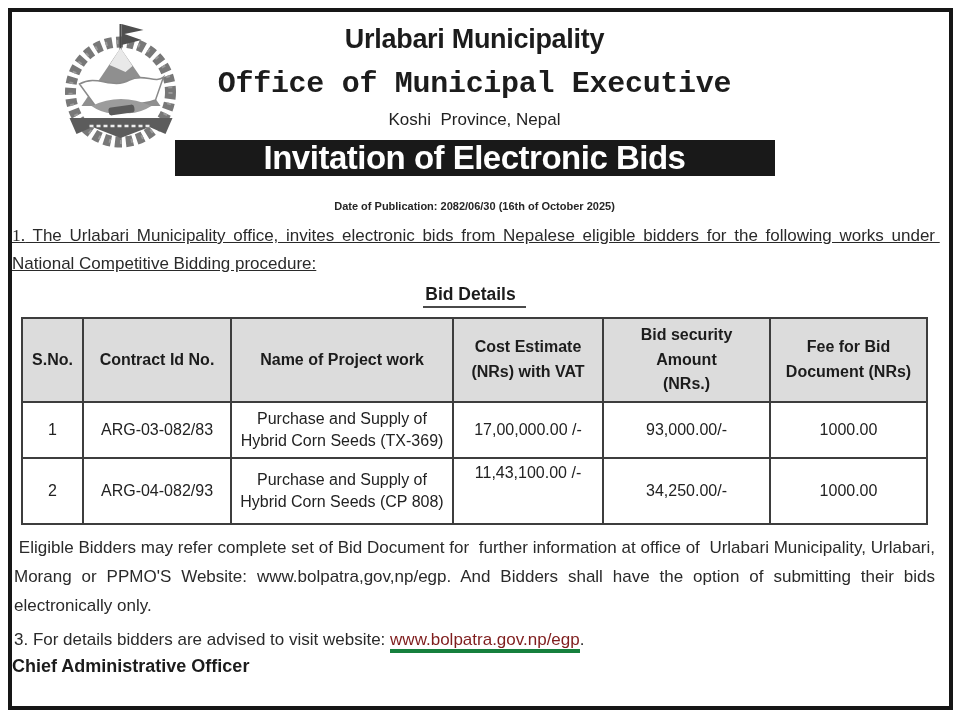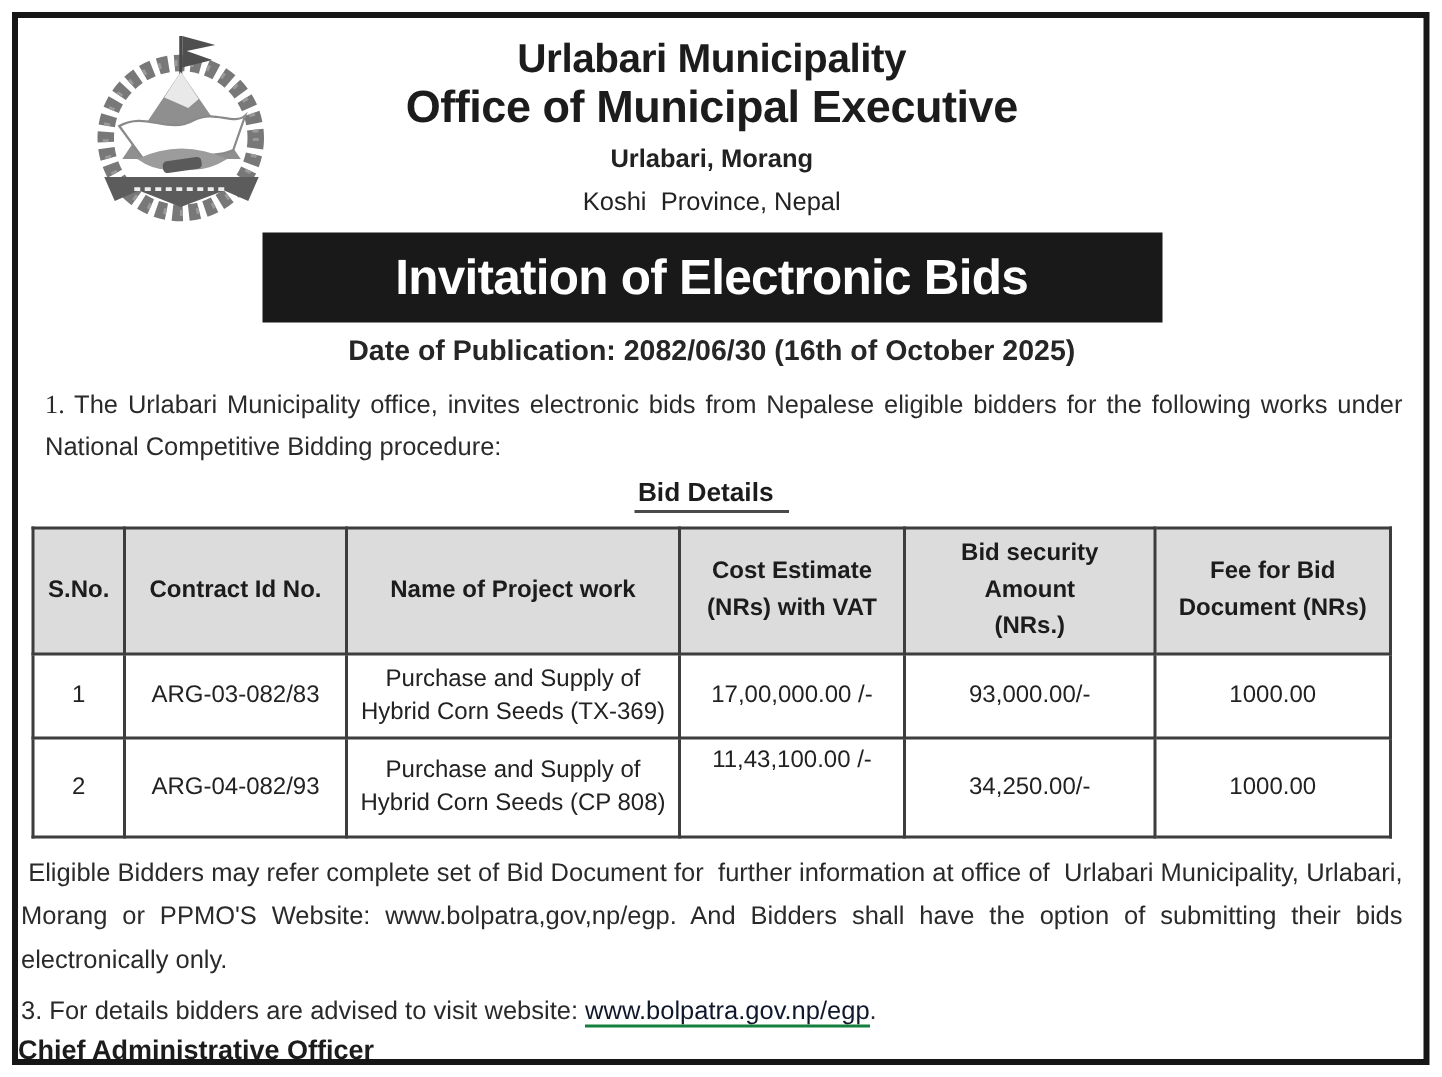--- a/index.html
+++ b/index.html
@@ -7,51 +7,51 @@
     width:961px; height:718px; background:#ffffff; position:relative;
     font-family:"Liberation Sans", sans-serif; color:#222222; overflow:hidden;
   }
   .page {
     position:absolute; inset:8px; border:4px solid #161616; background:#fff;
     box-sizing:border-box; padding:4px 12px 0 0;
   }
   .header { position:relative; text-align:center; }
   .logo { position:absolute; left:40px; top:4px; width:138px; height:130px; }
   .org-name   { font-size:27px; font-weight:bold; color:#1c1c1c; padding-top:8px; letter-spacing:-0.3px; }
-  .office-name{ font-size:30px; font-weight:bold; color:#1c1c1c; margin-top:0; letter-spacing:-0.3px; }
+  .office-name{ font-size:30px; font-weight:bold; color:#1c1c1c; margin-top:12px; letter-spacing:-0.3px;font-family:Liberation Mono, monospace; }
   .addr1 { font-size:17px; font-weight:bold; margin-top:7px; }
   .addr2 { font-size:17px; font-weight:normal; margin-top:9px; white-space:pre-wrap; }
   .banner {
-    margin:10px auto 0 auto; width:600px; height:60px; background:#191919;
+    margin:10px auto 0 auto; width:600px; height:36px; background:#191919;
     color:#ffffff; font-size:33px; font-weight:bold; letter-spacing:-0.5px;
     display:flex; align-items:center; justify-content:center;
   }
-  .pub-date { text-align:center; font-weight:bold; font-size:19px; margin-top:9px; color:#262626; }
-  .para { font-size:17px; line-height:1.62; margin:9px 2px 0 18px; text-align:justify; white-space:pre-wrap; color:#2a2a2a; }
+  .pub-date { text-align:center; font-weight:bold; font-size:11px; margin-top:24px; color:#262626; }
+  .para { font-size:17px; line-height:1.62; margin:9px 2px 0 0; text-align:justify; white-space:pre-wrap; color:#2a2a2a;text-decoration:underline; }
   .serif-num { font-family:"Liberation Serif", serif; font-size:17.5px; }
   .bid-heading-wrap { text-align:center; margin-top:7px; }
   .bid-heading {
     display:inline-block; font-weight:bold; font-size:17.5px; color:#1c1c1c;
     border-bottom:2px solid #4a4a4a; padding:0 10px 1px 2px;
   }
   table.bid-table {
     border-collapse:collapse; margin:9px auto 0 auto; width:905px; table-layout:fixed;
   }
   .bid-table th, .bid-table td {
     border:2px solid #3d3d3d; text-align:center; vertical-align:middle;
     white-space:pre-line; padding:2px 4px; box-sizing:border-box;
   }
   .bid-table th { background:#dcdcdc; height:84px; font-size:16px; color:#1c1c1c; line-height:1.55; }
   .bid-table td { font-size:16px; color:#222; line-height:1.4; }
   .row-1 td { height:56px; }
   .row-2 td { height:66px; }
   td.v-top { vertical-align:top; padding-top:3px; }
   .notes-para { font-size:17px; line-height:1.7; margin:9px 2px 0 2px; text-align:justify; white-space:pre-wrap; color:#2a2a2a; }
   .visit-para { font-size:17px; margin:9px 2px 0 2px; white-space:pre-wrap; color:#2a2a2a; }
-  .site-link { color:#0f172a; text-decoration:none; border-bottom:2px solid #15803d; cursor:pointer; }
+  .site-link { color:#7f1d1d; text-decoration:none; border-bottom:4px solid #15803d; cursor:pointer; }
   .signature { text-align:left; font-weight:bold; font-size:18px; color:#1c1c1c; margin-top:6px; padding-right:6px; }
 </style>
 </head>
 <body>
 
 <div class="page">
 
   <div class="header">
     <svg class="logo" viewBox="0 0 135 130" xmlns="http://www.w3.org/2000/svg">
 
@@ -67,21 +67,20 @@
       <path d="M26 64 C44 54 58 70 76 60 C90 53 102 64 110 57 L102 80 C84 88 62 78 42 86 Z" fill="#ffffff" stroke="#8a8a8a" stroke-width="1.5"></path>
 
       <path d="M38 86 Q67 72 98 86 Q82 96 67 92 Q52 96 38 86" fill="#9c9c9c"></path>
       <rect x="55" y="86" width="26" height="8" rx="3" fill="#5a5a5a" transform="rotate(-8 68 90)"></rect>
 
       <path d="M16 98 L119 98 L112 114 L96 107 L67 118 L39 107 L23 114 Z" fill="#5c5c5c"></path>
       <line x1="36" y1="106" x2="99" y2="106" stroke="#eeeeee" stroke-width="2.5" stroke-dasharray="4 3"></line>
     </svg>
     <div class="org-name">Urlabari Municipality</div>
     <div class="office-name">Office of Municipal Executive</div>
-    <div class="addr1">Urlabari, Morang</div>
     <div class="addr2">Koshi  Province, Nepal</div>
     <div class="banner">Invitation of Electronic Bids</div>
     <div class="pub-date">Date of Publication: 2082/06/30 (16th of October 2025)</div>
   </div>
 
   <div class="para"><span class="serif-num">1.</span><span> The Urlabari Municipality office, invites electronic bids from Nepalese eligible bidders for the following works under National Competitive Bidding procedure:</span></div>
 
   <div class="bid-heading-wrap">
     <span class="bid-heading">Bid Details</span>
   </div>

